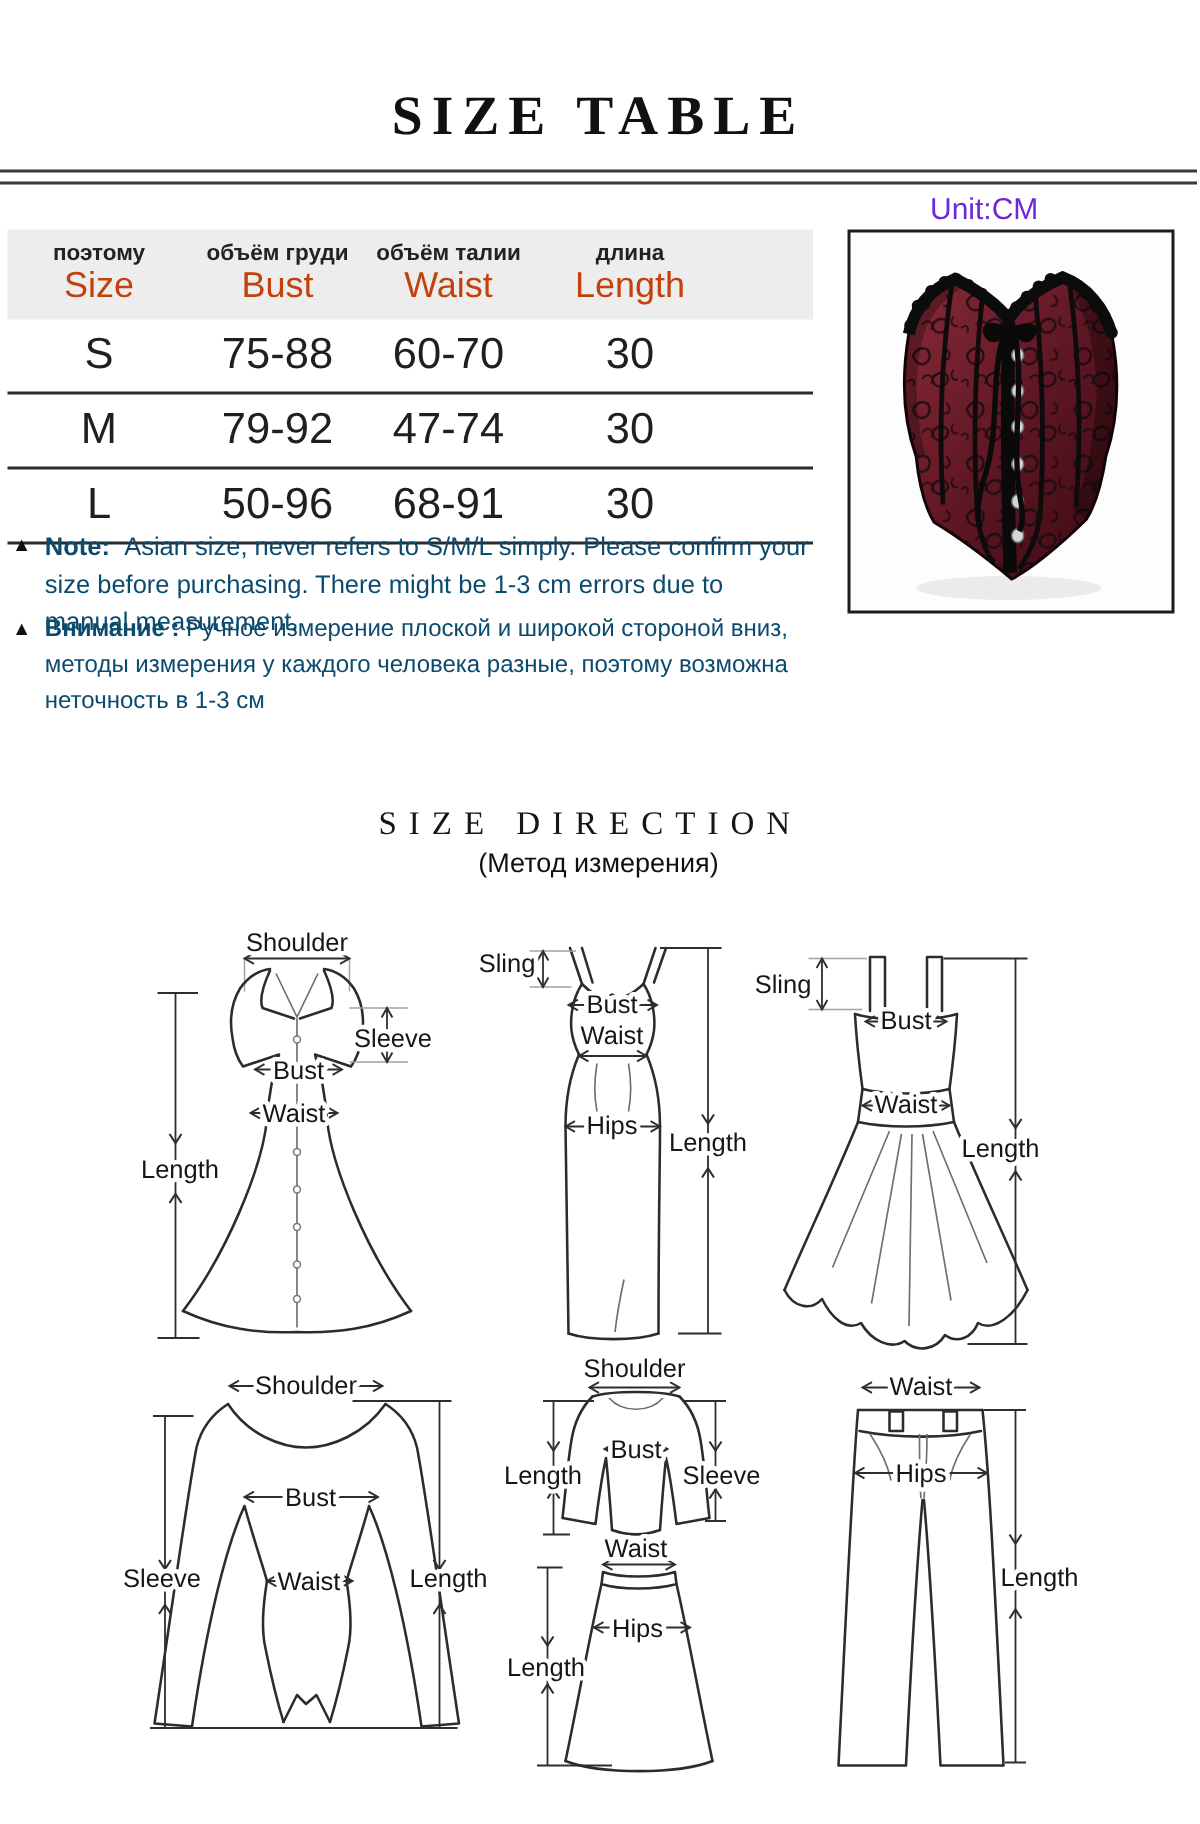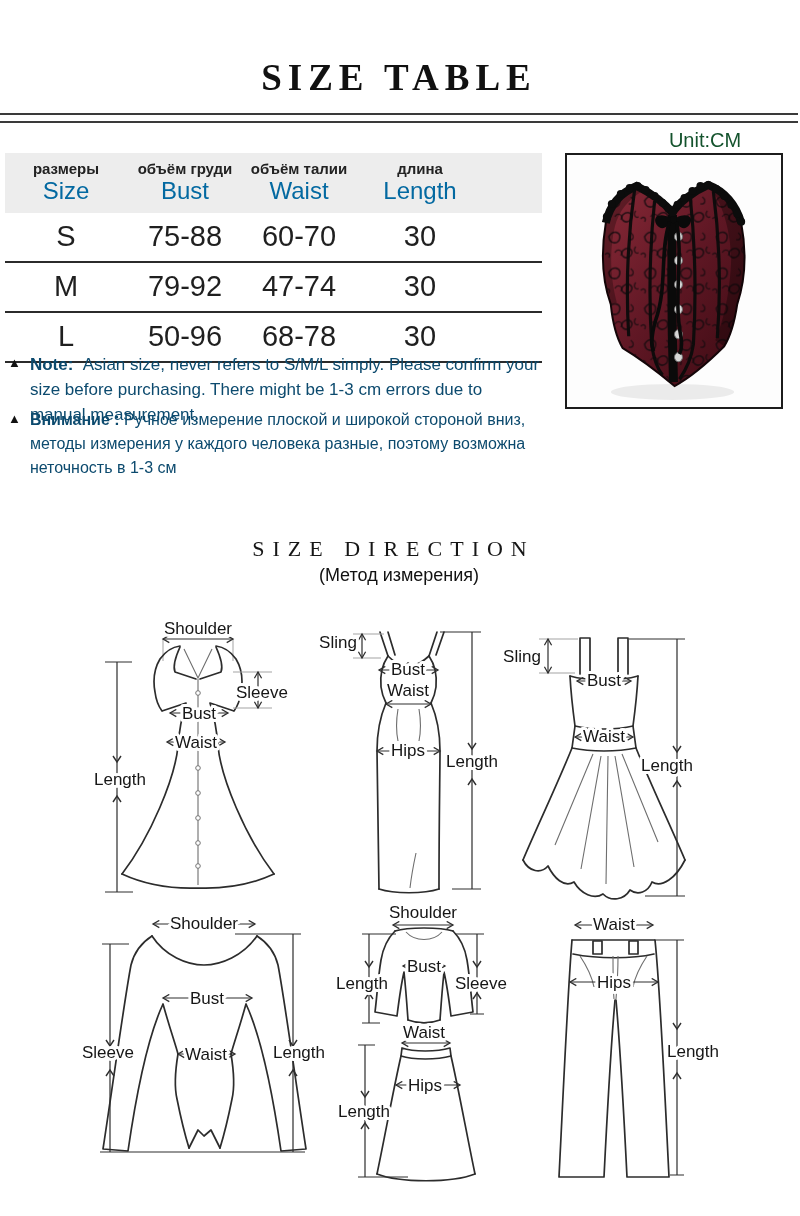--- a/index.html
+++ b/index.html
@@ -4,29 +4,29 @@
 <style>
   html,body{margin:0;padding:0;background:#fff;}
   #canvas{position:relative;width:798px;height:1216px;background:#fff;overflow:hidden;
           font-family:"Liberation Sans",sans-serif;color:#1c1c1c;}
   .abs{position:absolute;}
 
   
   .main-title{left:0;right:0;top:56px;text-align:center;
     font-family:"Liberation Serif",serif;font-weight:700;font-size:37px;letter-spacing:6px;color:#111;}
   .rule{left:0;width:800px;height:2px;background:#3a3a3a;}
-  .unit{left:620px;top:129px;width:170px;text-align:center;font-size:20px;color:#14532d;}
+  .unit{left:620px;top:129px;width:170px;text-align:left;font-size:20px;color:#6d28d9;}
 
   
   .size-table{left:5px;top:153px;width:537px;}
   .st-grid{display:grid;grid-template-columns:122px 116px 112px 130px;}
   .st-header{background:#ededed;padding:7px 0 8px;}
   .st-header .cell{text-align:center;line-height:1.15;}
   .st-ru{font-size:15px;font-weight:700;color:#222;}
-  .st-en{font-size:24px;color:#0369a1;}
+  .st-en{font-size:24px;color:#c2410c;}
   .st-row{height:48px;border-bottom:2px solid #2b2b2b;align-items:center;font-size:29px;color:#1f1f1f;}
   .st-row .cell{text-align:center;}
 
   
   .note{left:8px;width:534px;display:flex;align-items:flex-start;}
   .tri{font-size:13px;line-height:22px;margin-right:9px;color:#111;flex:0 0 auto;}
   .note-body{font-size:17px;line-height:25px;color:#0c4a6e;}
   .note-ru .note-body{font-size:16px;line-height:24px;}
   .nlabel{font-weight:700;}
 
@@ -73,21 +73,21 @@
 <div id="canvas">
 
   <div class="abs main-title">SIZE TABLE</div>
   <div class="abs rule" style="top:113px"></div>
   <div class="abs rule" style="top:121px"></div>
   <div class="abs unit">Unit:CM</div>
 
   <div class="abs size-table">
     <div class="st-grid st-header">
       <div class="cell">
-        <div class="st-ru">размеры</div>
+        <div class="st-ru">поэтому</div>
         <div class="st-en">Size</div>
       </div>
       <div class="cell">
         <div class="st-ru">объём груди</div>
         <div class="st-en">Bust</div>
       </div>
       <div class="cell">
         <div class="st-ru">объём талии</div>
         <div class="st-en">Waist</div>
       </div>
@@ -104,21 +104,21 @@
     </div>
     <div class="st-grid st-row">
       <div class="cell">M</div>
       <div class="cell">79-92</div>
       <div class="cell">47-74</div>
       <div class="cell">30</div>
     </div>
     <div class="st-grid st-row">
       <div class="cell">L</div>
       <div class="cell">50-96</div>
-      <div class="cell">68-78</div>
+      <div class="cell">68-91</div>
       <div class="cell">30</div>
     </div>
   </div>
 
   <div class="abs photo-box">
     <svg width="214" height="252" viewBox="0 0 215 253">
       <g>
         <ellipse cx="106" cy="238" rx="62" ry="8" fill="rgba(0,0,0,0.07)"></ellipse>
         <path d="M39,68 C43,50 53,38 70,31 C84,38 98,48 106,58 C112,48 126,37 142,30 C158,36 170,50 175,68 C181,100 179,126 171,150 C168,170 163,184 158,192 C138,212 119,226 108,232 C96,222 76,206 56,194 C50,184 46,170 44,150 C35,125 34,98 39,68 Z" fill="url(#corsetRed)" stroke="#140508" stroke-width="2"></path>
         <path d="M39,68 C43,50 53,38 70,31 C84,38 98,48 106,58 C112,48 126,37 142,30 C158,36 170,50 175,68 C181,100 179,126 171,150 C168,170 163,184 158,192 C138,212 119,226 108,232 C96,222 76,206 56,194 C50,184 46,170 44,150 C35,125 34,98 39,68 Z" fill="url(#lace)"></path>

